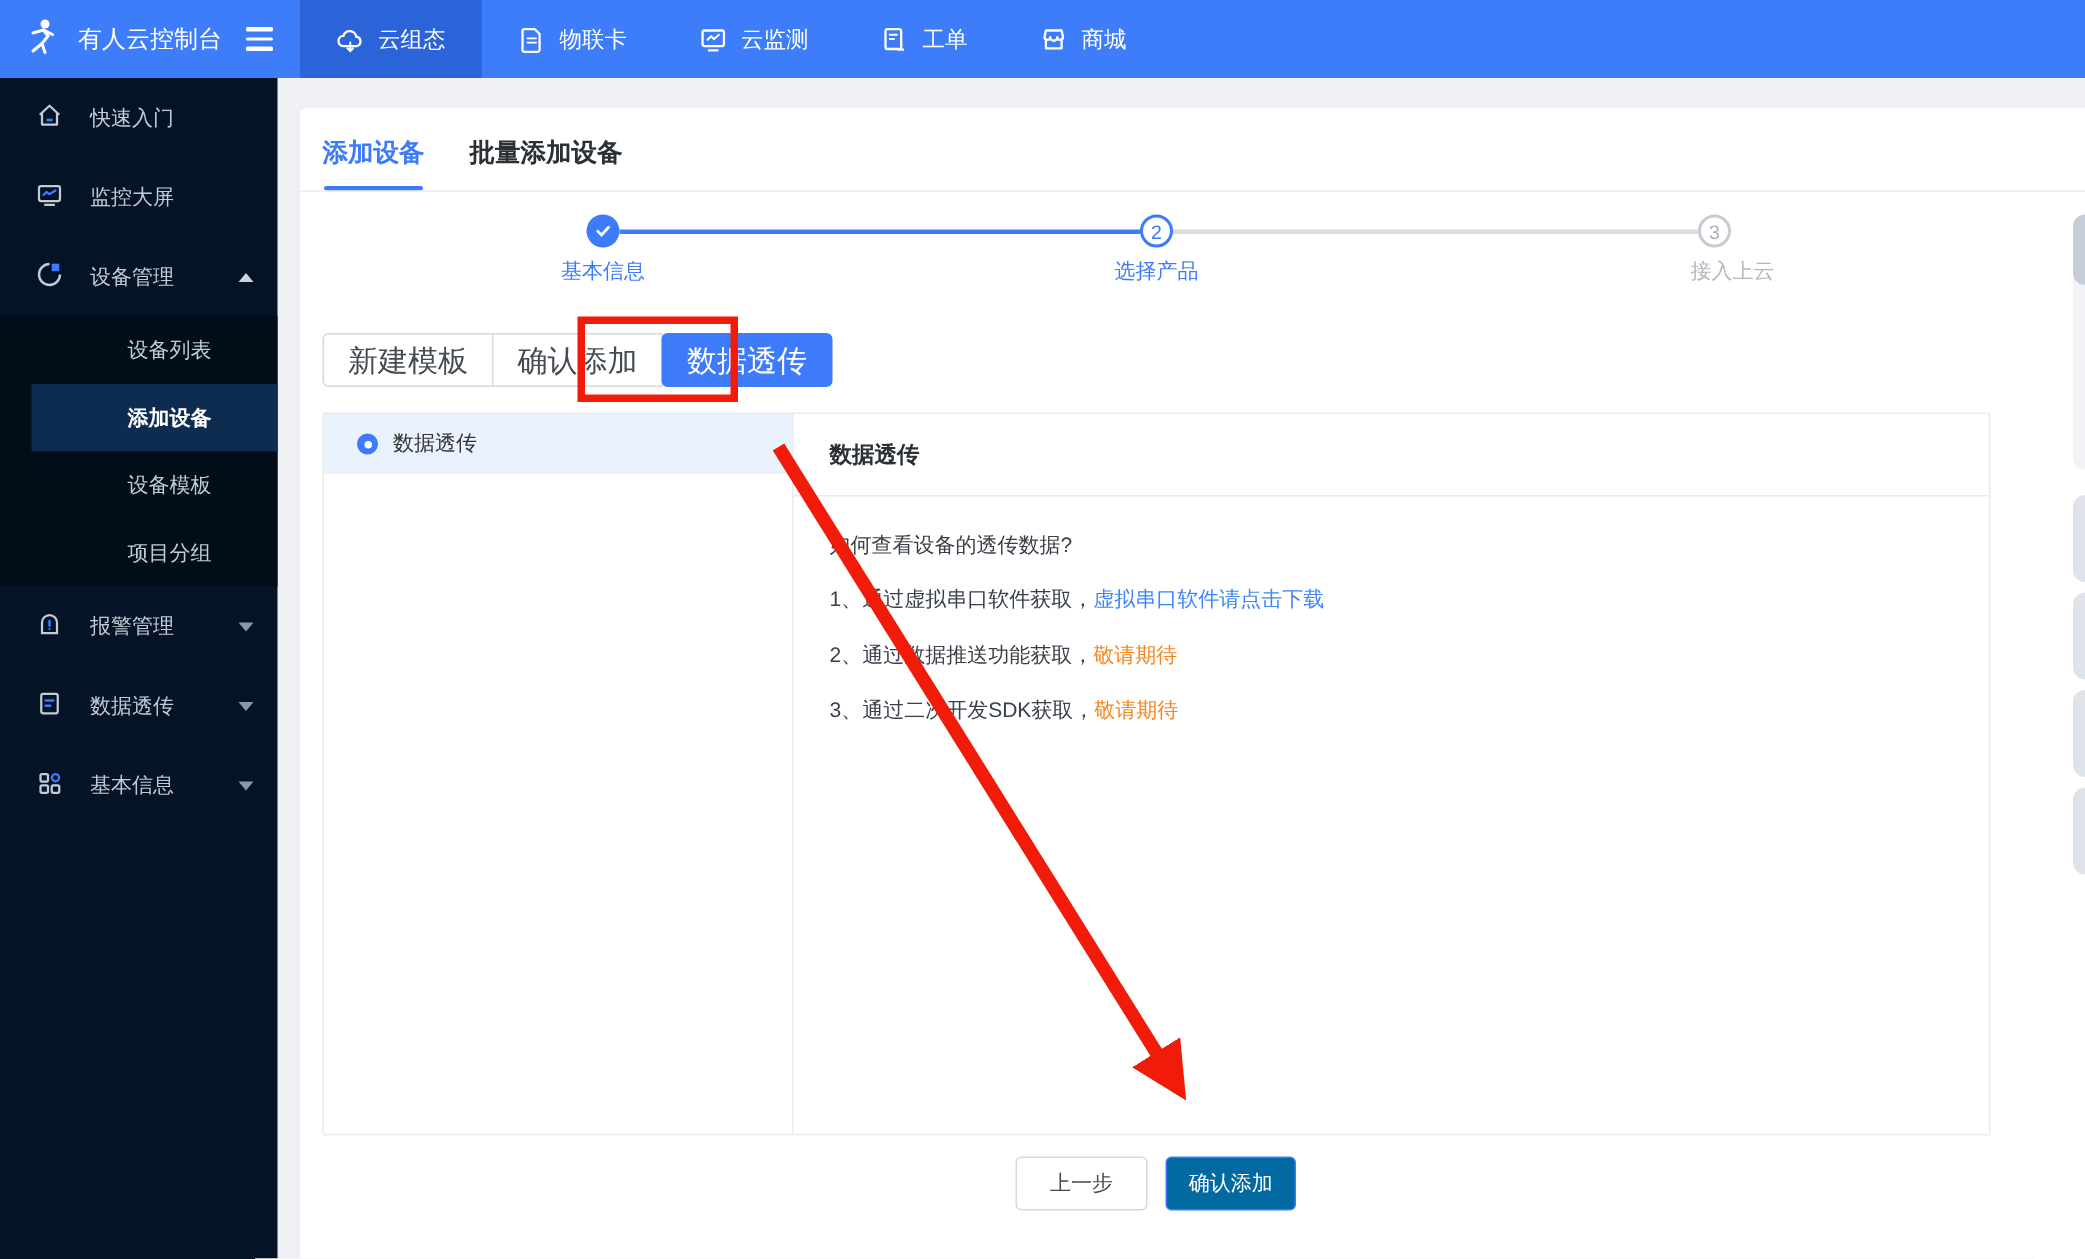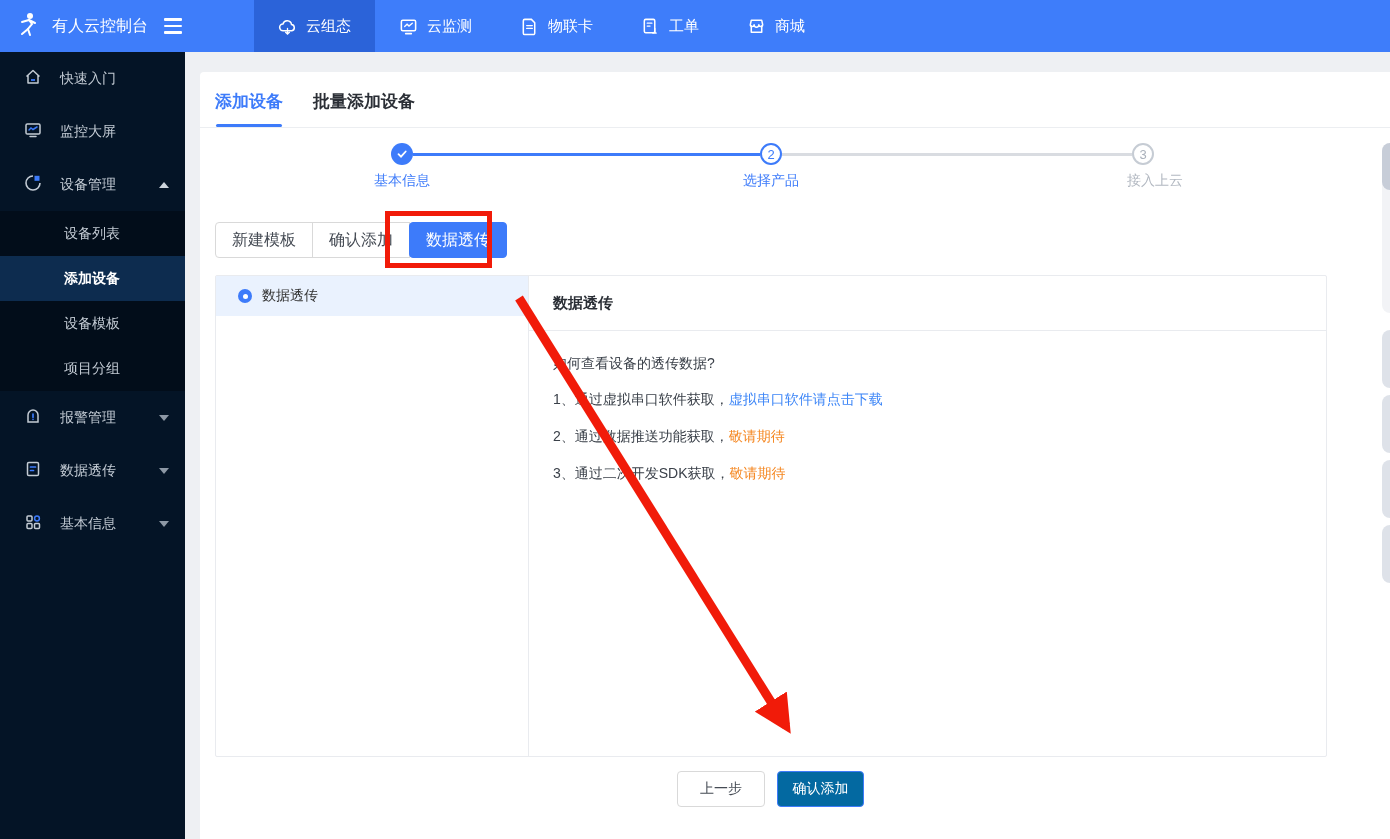--- a/index.html
+++ b/index.html
@@ -1,34 +1,34 @@
 <!DOCTYPE html>
 <html><head>
 <meta charset="utf-8">
 <style>
   * { margin:0; padding:0; box-sizing:border-box; }
   html,body { width:1390px; height:839px; }
   body { font-family:"Liberation Sans","DejaVu Sans",sans-serif; overflow:hidden; position:relative; background:#eef0f3; }
 
   
-  .topbar { position:absolute; left:0; top:0; width:1390px; height:52px; background:#3e7dfa; display:flex; align-items:stretch; z-index:5;gap:14px; }
+  .topbar { position:absolute; left:0; top:0; width:1390px; height:52px; background:#3e7dfa; display:flex; align-items:stretch; z-index:5; }
   .brand { width:200px; display:flex; align-items:center; padding-left:14px; gap:10px; color:#fff; }
   .brand-title { font-size:16px; color:#fff; white-space:nowrap; }
   .hamburger { display:flex; flex-direction:column; gap:4px; margin-left:6px; cursor:pointer; }
   .hamburger span { display:block; width:18px; height:2.5px; background:#fff; border-radius:1px; }
-  .topnav { display:flex; align-items:stretch;margin-left:40px; }
+  .topnav { display:flex; align-items:stretch; }
   .navtab { display:flex; align-items:center; gap:9px; padding:0 24px; color:#fff; font-size:15px; cursor:pointer; }
   .navtab.active { background:#2b63d9; }
   .navtab svg { display:block; }
 
   
   .sidebar { position:absolute; left:0; top:52px; width:185px; height:787px; background:#041426; color:#c3cbd4; font-size:14px; }
   .side-item { height:53px; display:flex; align-items:center; padding:0 16px 0 24px; gap:18px; cursor:pointer; }
   .side-item .grow { flex:1; }
-  .submenu { background:#020d1a; }
+  .submenu { background:#020d1a;padding-left:21px; }
   .sub-item { height:45px; display:flex; align-items:center; padding-left:64px; cursor:pointer; color:#c3cbd4; }
   .sub-item.active { background:#0d2c4f; color:#fff; font-weight:bold; }
   .caret-up { width:0; height:0; border-left:5px solid transparent; border-right:5px solid transparent; border-bottom:6px solid #cdd4dc; }
   .caret-down { width:0; height:0; border-left:5px solid transparent; border-right:5px solid transparent; border-top:6px solid #8d98a5; }
 
   
   .card { position:absolute; left:200px; top:72px; width:1190px; height:767px; background:#fff; border-radius:4px 0 0 0; }
   .cardtabs { position:absolute; left:15px; top:18px; display:flex; gap:30px; font-size:17px; font-weight:bold; color:#2b2f36; }
   .cardtab { cursor:pointer; padding-bottom:14px; }
   .cardtab.active { color:#3d7bfa; }
@@ -43,21 +43,21 @@
   .step-circle.pending { background:#fff; border:2px solid #c6ccd4; color:#aab1bb; }
   .step-line { position:absolute; top:25px; height:2.5px; }
   .step-line.blue { background:#3d7bfa; }
   .step-line.gray { background:#d9dce1; }
   .step-label { position:absolute; top:44px; width:80px; text-align:center; font-size:14px; }
   .step-label.blue { color:#3d7bfa; }
   .step-label.gray { color:#b2b8c1; }
 
   
   .modetabs { position:absolute; left:15px; top:150px; display:flex; height:36px; }
-  .modetab { min-width:87px; padding:3px 16px; background:#fff; border:1px solid #d9d9d9; display:flex; align-items:center; justify-content:center; font-size:16px; color:#454b54; cursor:pointer; margin-left:-1px; }
+  .modetab { min-width:87px; padding:3px 16px; background:#fff; border:1px solid #d9d9d9; display:flex; align-items:center; justify-content:center; font-size:20px; color:#454b54; cursor:pointer; margin-left:-1px; }
   .modetab:first-child { border-radius:4px 0 0 4px; margin-left:0; }
   .modetab.active { background:#3d7bfa; border-color:#3d7bfa; color:#fff; border-radius:4px; min-width:95px; z-index:1; }
 
   
   .panel { position:absolute; left:15px; top:203px; width:1112px; height:482px; border:1px solid #e9ebef; border-radius:2px; display:flex; }
   .list-pane { width:313px; border-right:1px solid #e9ebef; }
   .list-item { height:40px; display:flex; align-items:center; gap:10px; padding-left:22px; font-size:14px; color:#333; cursor:pointer; }
   .list-item.selected { background:#eaf2fe; }
   .radio { width:14px; height:14px; border-radius:50%; background:#3d7bfa; position:relative; }
   .radio::after { content:""; position:absolute; left:4.5px; top:4.5px; width:5px; height:5px; border-radius:50%; background:#fff; }
@@ -111,35 +111,35 @@
         <svg width="19" height="19" viewBox="0 0 20 20" fill="none" stroke="#fff" stroke-width="1.6" stroke-linecap="round">
           <path d="M5.5 14.5 a3.6 3.6 0 0 1 -.3-7.2 a4.6 4.6 0 0 1 9 .6 a3.3 3.3 0 0 1 .4 6.5 z"></path>
           <path d="M10 12 v5 M8 16 l2 2 l2 -2" stroke-width="1.4"></path>
         </svg>
       </span>
       <span>云组态</span>
     </div>
     <div class="navtab">
       <span class="ic">
         <svg width="19" height="19" viewBox="0 0 20 20" fill="none" stroke="#fff" stroke-width="1.6" stroke-linecap="round">
+          <path d="M5 2.5 h7 l3.5 3.5 v11 a1.5 1.5 0 0 1 -1.5 1.5 h-9 a1.5 1.5 0 0 1 -1.5 -1.5 v-13 a1.5 1.5 0 0 1 1.5 -1.5 z"></path>
+          <path d="M7 9 h6 M7 12 h6" stroke-width="1.3"></path>
+        </svg>
+      </span>
+      <span>物联卡</span>
+    </div>
+    <div class="navtab">
+      <span class="ic">
+        <svg width="19" height="19" viewBox="0 0 20 20" fill="none" stroke="#fff" stroke-width="1.6" stroke-linecap="round">
           <rect x="2.5" y="3.5" width="15" height="11" rx="1.5"></rect>
           <path d="M6 10 l2.5-2.5 l2 2 L14 6.5" stroke-width="1.4"></path>
           <path d="M7 17.5 h6"></path>
         </svg>
       </span>
       <span>云监测</span>
-    </div>
-    <div class="navtab">
-      <span class="ic">
-        <svg width="19" height="19" viewBox="0 0 20 20" fill="none" stroke="#fff" stroke-width="1.6" stroke-linecap="round">
-          <path d="M5 2.5 h7 l3.5 3.5 v11 a1.5 1.5 0 0 1 -1.5 1.5 h-9 a1.5 1.5 0 0 1 -1.5 -1.5 v-13 a1.5 1.5 0 0 1 1.5 -1.5 z"></path>
-          <path d="M7 9 h6 M7 12 h6" stroke-width="1.3"></path>
-        </svg>
-      </span>
-      <span>物联卡</span>
     </div>
     <div class="navtab">
       <span class="ic">
         <svg width="19" height="19" viewBox="0 0 20 20" fill="none" stroke="#fff" stroke-width="1.6" stroke-linecap="round">
           <rect x="3.5" y="2.5" width="11" height="14" rx="1.5"></rect>
           <path d="M6.5 6.5 h5 M6.5 9.5 h3" stroke-width="1.3"></path>
           <path d="M14.5 12 v3 a2 2 0 0 0 2 2 h-4" stroke-width="1.4"></path>
         </svg>
       </span>
       <span>工单</span>

